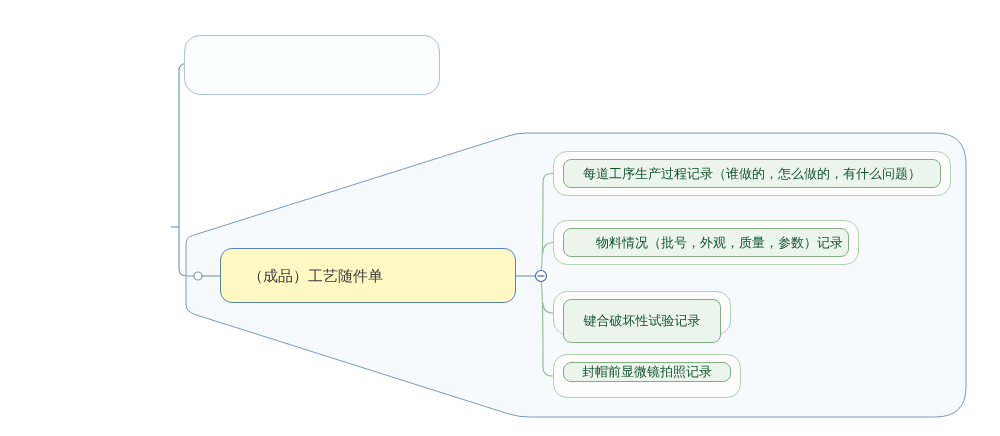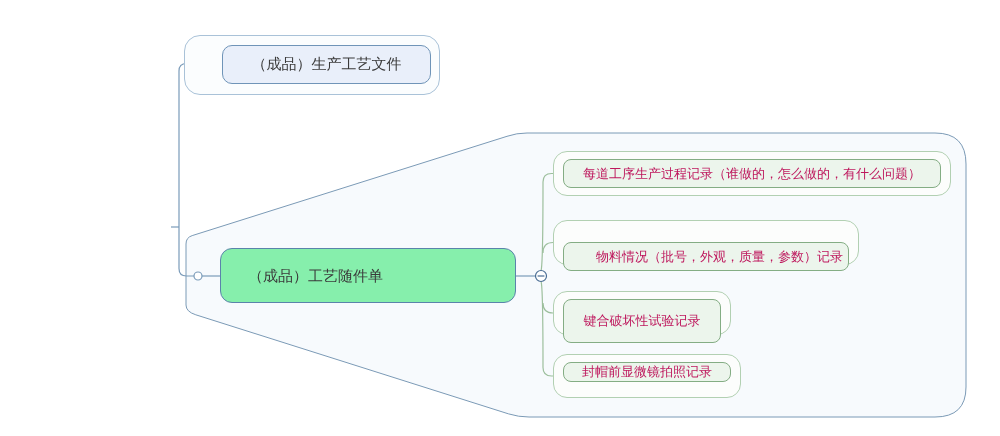--- a/index.html
+++ b/index.html
@@ -16,31 +16,31 @@
   .group{position:absolute;box-sizing:border-box;}
   
   #root-node{left:13px;top:206px;width:158px;height:43px;background:#f1f1f1;
     border:1.5px solid #606060;border-radius:9px;font-size:18px;color:#333;}
   
   #top-group{left:184px;top:35px;width:256px;height:60px;
     border:1px solid #a9c2d8;border-radius:16px;background:#fbfdfe;}
   #top-node{left:222px;top:45px;width:209px;height:39px;background:#e9effa;
     border:1px solid #6f94b8;border-radius:10px;font-size:15px;}
   
-  #mid-node{left:220px;top:248px;width:296px;height:55px;background:#86efac;
+  #mid-node{left:220px;top:248px;width:296px;height:55px;background:#fef9c3;
     border:1px solid #5b83ab;border-radius:12px;font-size:15px;
     flex-direction:column;align-items:flex-start;justify-content:center;
     padding-left:27px;line-height:22px;}
   
   .cgroup{border:1px solid #b2d0b2;border-radius:14px;background:#fcfdfc;}
-  .cnode{background:#ecf5ec;border:1px solid #84ad84;border-radius:8px;font-size:13px;color:#be185d;}
+  .cnode{background:#ecf5ec;border:1px solid #84ad84;border-radius:8px;font-size:13px;color:#14532d;}
   #cg1{left:553px;top:151px;width:398px;height:45px;}
   #cn1{left:563px;top:159px;width:378px;height:29px;}
   #cg2{left:553px;top:220px;width:306px;height:45px;}
-  #cn2{left:563px;top:242px;width:286px;height:29px;padding-left:27px;}
+  #cn2{left:563px;top:228px;width:286px;height:29px;padding-left:27px;}
   #cg3{left:553px;top:291px;width:178px;height:44px;}
   #cn3{left:563px;top:299px;width:158px;height:44px;}
   #cg4{left:553px;top:354px;width:188px;height:44px;}
   #cn4{left:563px;top:362px;width:168px;height:20px;}
 </style>
 </head>
 <body>
 
 <div class="canvas">
 
@@ -71,21 +71,20 @@
     <circle cx="198" cy="276" r="4" fill="#ffffff" stroke="#7a9bb9" stroke-width="1.2"></circle>
 
     <g>
       <circle cx="541" cy="276" r="5.5" fill="#ffffff" stroke="#4a6d94" stroke-width="1.2"></circle>
       <line x1="537.6" y1="276" x2="544.4" y2="276" stroke="#4a6d94" stroke-width="1.2"></line>
     </g>
   </svg>
 
 
   <div class="group" id="top-group"></div>
-  <div class="node" id="top-node">（成品）生产工艺文件</div>
 
   <div class="node" id="mid-node">
     <span>（成品）工艺随件单</span>
   </div>
 
   <div class="group cgroup" id="cg1"></div>
   <div class="node cnode" id="cn1">每道工序生产过程记录（谁做的，怎么做的，有什么问题）</div>
 
   <div class="group cgroup" id="cg2"></div>
   <div class="node cnode" id="cn2">物料情况（批号，外观，质量，参数）记录</div>

